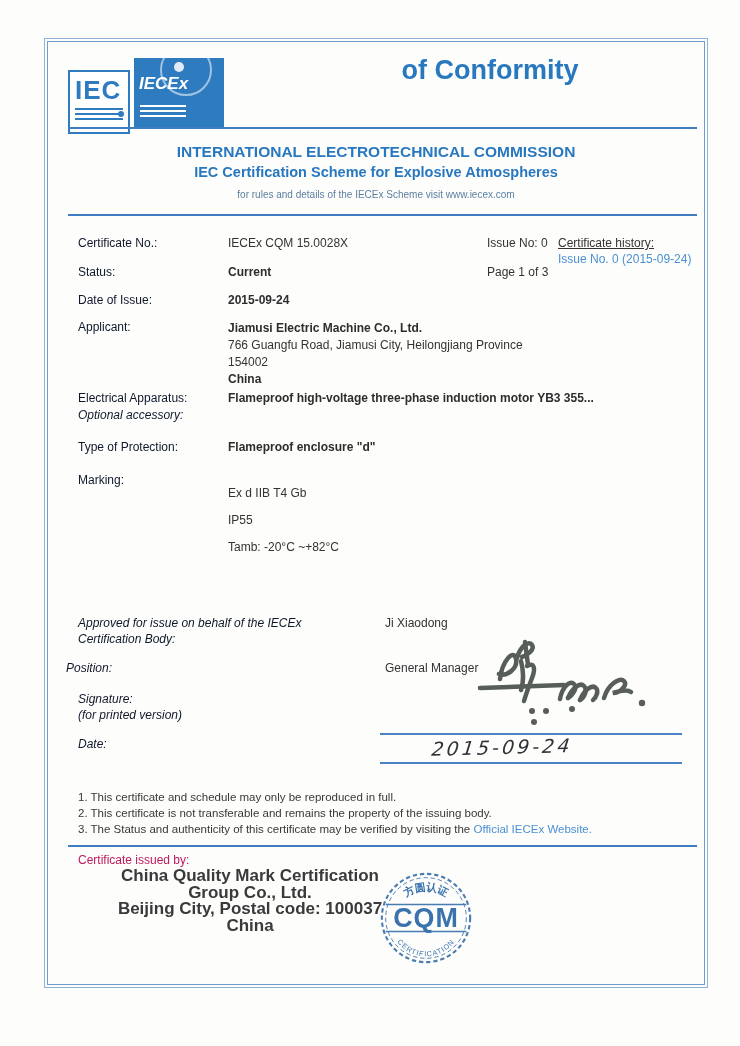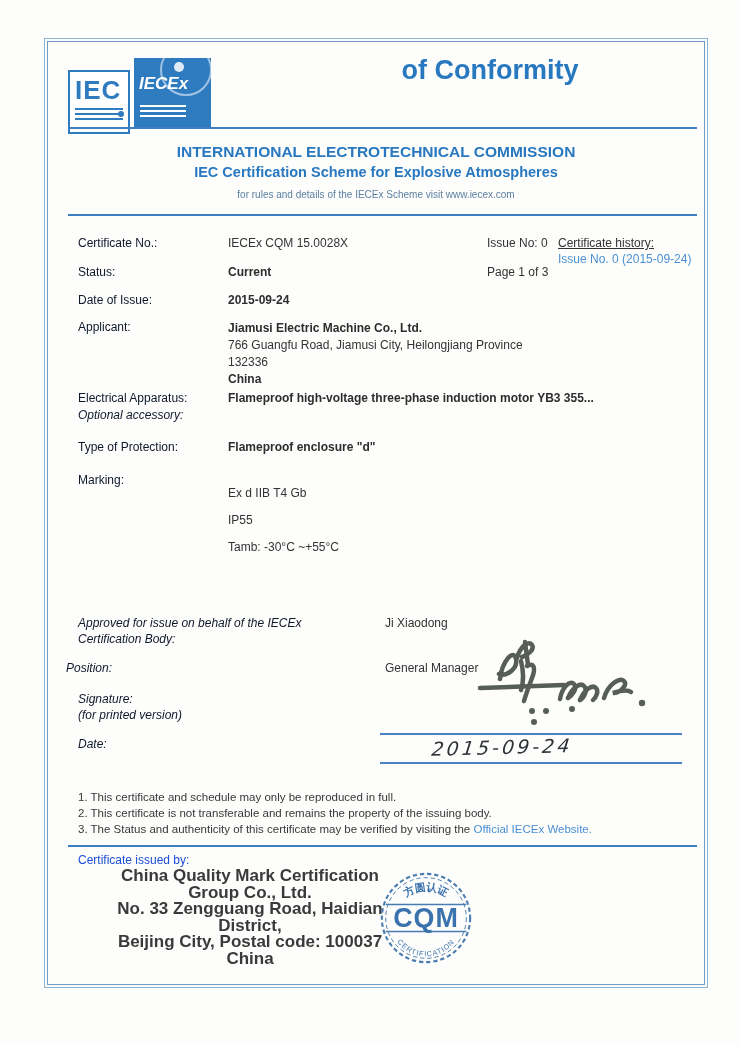--- a/index.html
+++ b/index.html
@@ -27,21 +27,21 @@
   .iec-logo {
     left: 68px; top: 62px; width: 62px; height: 64px;
     border: 2px solid #2e7bc0; background: #fff; padding: 3px 5px; margin-top: 8px;
   }
   .iec-text { color: #2e7bc0; font-weight: bold; font-size: 26px; letter-spacing: 1px; line-height: 30px; }
   .iec-lines div { height: 2px; background: #2e7bc0; margin-top: 3px; }
   .iec-lines { position: relative; margin-top: 3px; }
   .iec-dot { position: absolute; right: -1px; top: 3px; width: 6px; height: 6px; border-radius: 50%; background: #2e7bc0; }
 
   .iecex-logo {
-    left: 134px; top: 58px; width: 77px; height: 70px;
+    left: 134px; top: 58px; width: 90px; height: 70px;
     background: #2e7bc0; overflow: hidden; position: absolute;
   }
   .iecex-text {
     position: absolute; left: 5px; top: 16px; color: #fff; font-weight: bold;
     font-style: italic; font-size: 17px; letter-spacing: 0px;
   }
   .iecex-globe { position: absolute; left: 26px; top: -14px; width: 52px; height: 52px;
     border: 2px solid rgba(255,255,255,.55); border-radius: 50%; }
   .iecex-sphere { position: absolute; left: 40px; top: 4px; width: 10px; height: 10px;
     border-radius: 50%; background: rgba(255,255,255,.85); }
@@ -136,35 +136,35 @@
   <div class="abs val b" style="left:228px; top:265px;">Current</div>
   <div class="abs val" style="left:487px; top:265px;">Page 1 of 3</div>
 
   <div class="abs lbl" style="left:78px; top:293px;">Date of Issue:</div>
   <div class="abs val b" style="left:228px; top:293px;">2015-09-24</div>
 
   <div class="abs lbl" style="left:78px; top:320px;">Applicant:</div>
   <div class="abs val addr-block" style="left:228px; top:320px;">
     <div class="b">Jiamusi Electric Machine Co., Ltd.</div>
     <div>766 Guangfu Road, Jiamusi City, Heilongjiang Province</div>
-    <div>132336</div>
+    <div>154002</div>
     <div class="b">China</div>
   </div>
 
   <div class="abs lbl" style="left:78px; top:391px;">Electrical Apparatus:</div>
   <div class="abs lbl i" style="left:78px; top:408px;">Optional accessory:</div>
   <div class="abs val b" style="left:228px; top:391px; width:440px;">Flameproof high-voltage three-phase induction motor YB3 355...</div>
 
   <div class="abs lbl" style="left:78px; top:440px;">Type of Protection:</div>
   <div class="abs val b" style="left:228px; top:440px;">Flameproof enclosure "d"</div>
 
   <div class="abs lbl" style="left:78px; top:473px;">Marking:</div>
   <div class="abs val" style="left:228px; top:486px;">Ex d IIB T4 Gb</div>
   <div class="abs val" style="left:228px; top:513px;">IP55</div>
-  <div class="abs val" style="left:228px; top:540px;">Tamb: -30°C ~+55°C</div>
+  <div class="abs val" style="left:228px; top:540px;">Tamb: -20°C ~+82°C</div>
 
   <div class="abs lbl i" style="left:78px; top:616px;">Approved for issue on behalf of the IECEx</div>
   <div class="abs lbl i" style="left:78px; top:632px;">Certification Body:</div>
   <div class="abs val" style="left:385px; top:616px;">Ji Xiaodong</div>
 
   <div class="abs lbl i" style="left:66px; top:661px;">Position:</div>
   <div class="abs val" style="left:385px; top:661px;">General Manager</div>
 
   <div class="abs lbl i" style="left:78px; top:692px;">Signature:</div>
   <div class="abs lbl i" style="left:78px; top:708px;">(for printed version)</div>
@@ -198,24 +198,23 @@
   <div class="abs rule" style="left:380px; top:762px; width:302px; background:#4a82c4;"></div>
 
   <div class="abs footnote" style="left:78px; top:791px;">1. This certificate and schedule may only be reproduced in full.</div>
   <div class="abs footnote" style="left:78px; top:807px;">2. This certificate is not transferable and remains the property of the issuing body.</div>
   <div class="abs footnote" style="left:78px; top:823px;">
     <span>3. The Status and authenticity of this certificate may be verified by visiting the </span><span class="link">Official IECEx Website.</span>
   </div>
 
   <div class="abs rule" style="left:68px; top:845px; width:629px;"></div>
 
-  <div class="abs lbl" style="left:78px; top:853px; color:#1d4ed8;">Certificate issued by:</div>
+  <div class="abs lbl" style="left:78px; top:853px; color:#be185d;">Certificate issued by:</div>
   <div class="abs issuer-block">
     <div>China Quality Mark Certification Group Co., Ltd.</div>
-    <div>No. 33 Zengguang Road, Haidian District,</div>
     <div>Beijing City, Postal code: 100037</div>
     <div>China</div>
   </div>
 
   <svg class="abs" style="left:378px; top:870px;" width="96" height="96" viewBox="0 0 100 100">
     <g fill="none" stroke="#4a7cb0">
       <circle cx="50" cy="50" r="46" stroke-width="2.2" stroke-dasharray="4.5 3"></circle>
       <circle cx="50" cy="50" r="42" stroke-width="1" stroke-dasharray="4.5 3"></circle>
       <line x1="8" y1="36" x2="92" y2="36" stroke-width="1.6"></line>
       <line x1="8" y1="64" x2="92" y2="64" stroke-width="1.6"></line>

